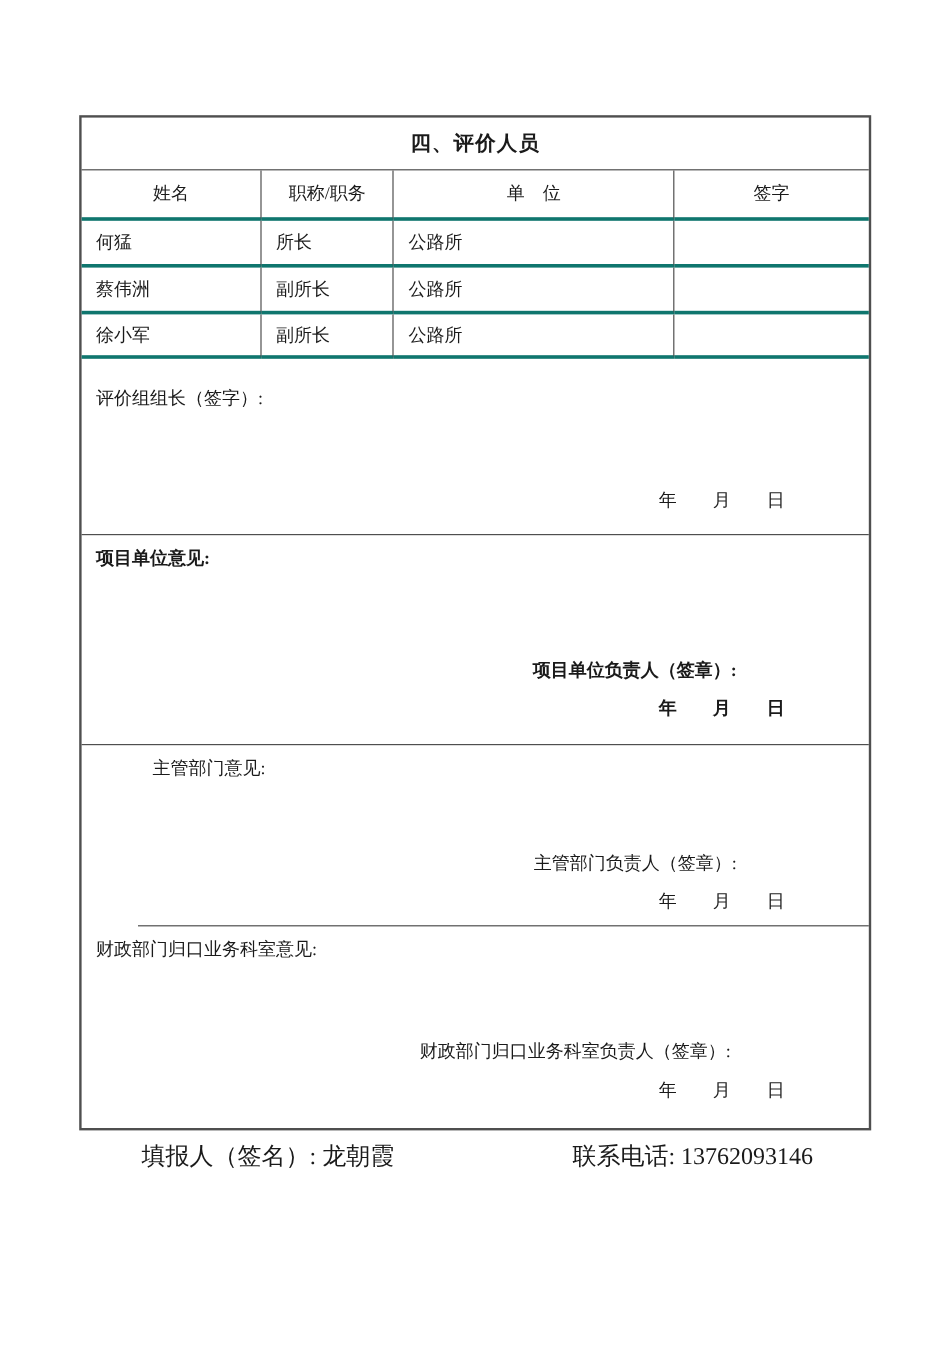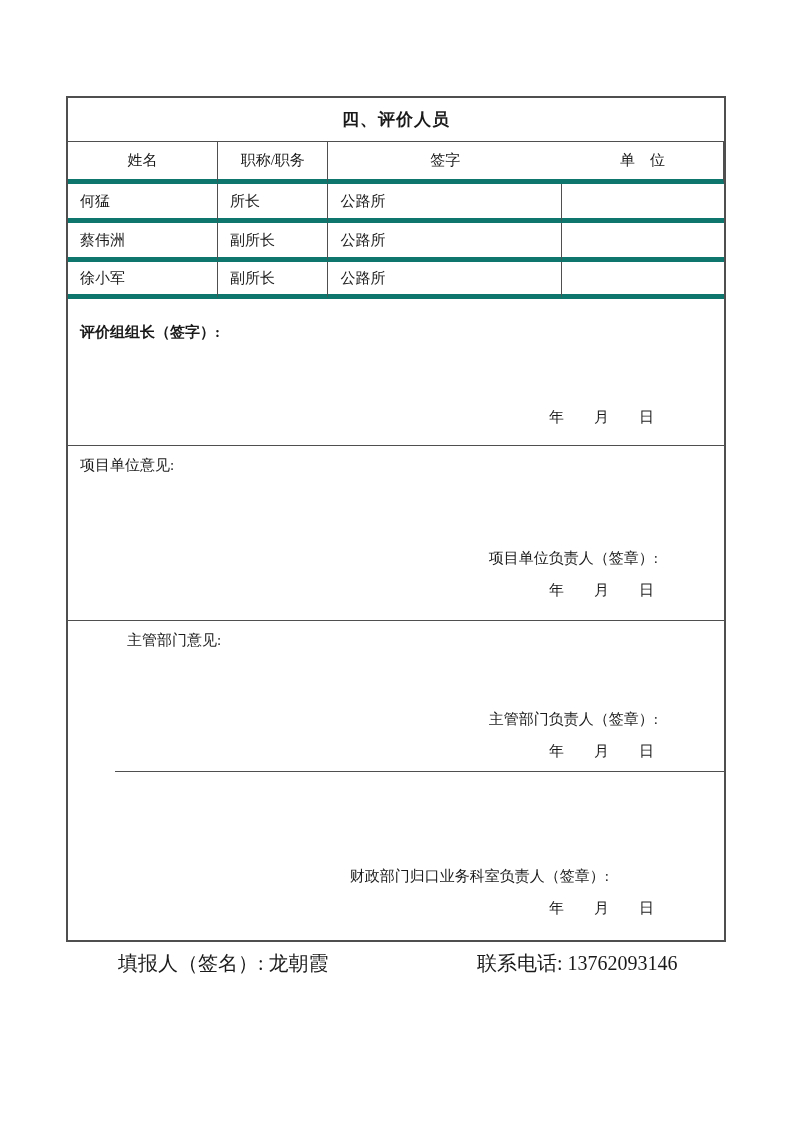--- a/index.html
+++ b/index.html
@@ -30,39 +30,39 @@
     font-weight: bold;
     letter-spacing: 1px;
   }
   .ptable {
     display: grid;
     grid-template-columns: 151fr 111fr 235fr 163fr;
     grid-template-rows: 42px 39px 39px 37px;
   }
   .ptable .cell {
     border-right: 1px solid #4f4f4f;
-    border-bottom: 5px solid #0f766e;
+    border-bottom: 3px solid #0f766e;
     display: flex;
     align-items: center;
     font-size: 15px;
   }
   .ptable .cell.last-col { border-right: none; }
   .ptable .cell.head { justify-content: center; }
   .ptable .cell.data { padding-left: 12px; justify-content: flex-start; }
   .sec {
     border-bottom: 1px solid #4f4f4f;
     display: flex;
     flex-direction: column;
     font-size: 15px;
   }
   .sec.last { border-bottom: none; flex: 1; }
   .sec .sec-label { padding: 10px 0 0 12px; }
-  .sec.leader .sec-label { padding-top: 24px; font-weight: bold; }
+  .sec.leader .sec-label { padding-top: 24px; }
   .sec .spacer { flex: 1; }
-  .sec .signer-line { text-align: right; padding-right: 66px; }
+  .sec .signer-line { text-align: right; padding-right: 110px; }
   .sec.finance .signer-line { padding-right: 115px; }
   .sec .date-line { text-align: right; padding-right: 70px; margin-top: 13px; }
   .sec.s2 .date-line { margin-bottom: 20px; }
   .sec.s3 .date-line { margin-bottom: 10px; }
   .sec.s4 .date-line { margin-bottom: 22px; }
   .sec.leader .date-line { margin-bottom: 18px; margin-top: 0; }
   .page-footer {
     position: absolute;
     left: 0; top: 950px;
     width: 100%;
@@ -76,22 +76,22 @@
 <body>
 
 <div class="form-frame">
 
   <div class="title-row">四、评价人员</div>
 
   <div class="ptable">
 
     <div class="cell head">姓名</div>
     <div class="cell head">职称/职务</div>
+    <div class="cell head">单　位</div>
     <div class="cell head last-col">签字</div>
-    <div class="cell head">单　位</div>
 
     <div class="cell data">何猛</div>
     <div class="cell data">所长</div>
     <div class="cell data">公路所</div>
     <div class="cell data last-col"></div>
 
     <div class="cell data">蔡伟洲</div>
     <div class="cell data">副所长</div>
     <div class="cell data">公路所</div>
     <div class="cell data last-col"></div>
@@ -101,35 +101,36 @@
     <div class="cell data">公路所</div>
     <div class="cell data last-col"></div>
   </div>
 
   <div class="sec leader" style="height:147px;">
     <div class="sec-label">评价组组长（签字）:</div>
     <div class="spacer"></div>
     <div class="date-line">年　　月　　日</div>
   </div>
 
-  <div class="sec s2" style="height:175px;">
+  <div class="sec s2" style="height:175px;font-weight:bold;">
     <div class="sec-label">项目单位意见:</div>
     <div class="spacer"></div>
     <div class="signer-line">项目单位负责人（签章）:</div>
     <div class="date-line">年　　月　　日</div>
   </div>
 
   <div class="sec s3" style="height:151px;margin-left:47px;">
     <div class="sec-label">主管部门意见:</div>
     <div class="spacer"></div>
     <div class="signer-line">主管部门负责人（签章）:</div>
     <div class="date-line">年　　月　　日</div>
   </div>
 
   <div class="sec s4 finance last">
+    <div class="sec-label">财政部门归口业务科室意见:</div>
     <div class="spacer"></div>
     <div class="signer-line">财政部门归口业务科室负责人（签章）:</div>
     <div class="date-line">年　　月　　日</div>
   </div>
 
 </div>
 
 <div class="page-footer">
   <div class="filled-by">
     <span>填报人（签名）:</span>

